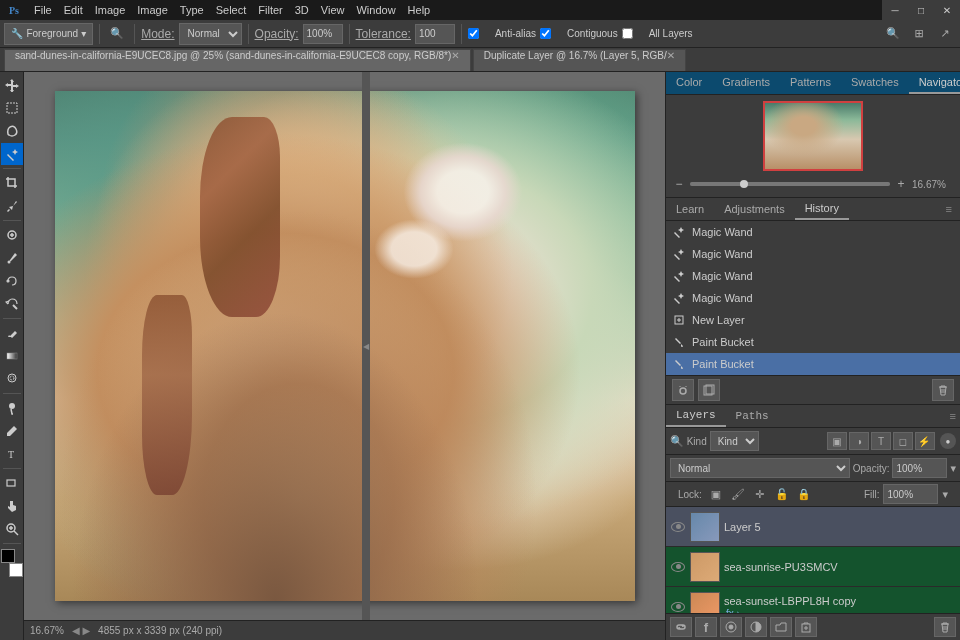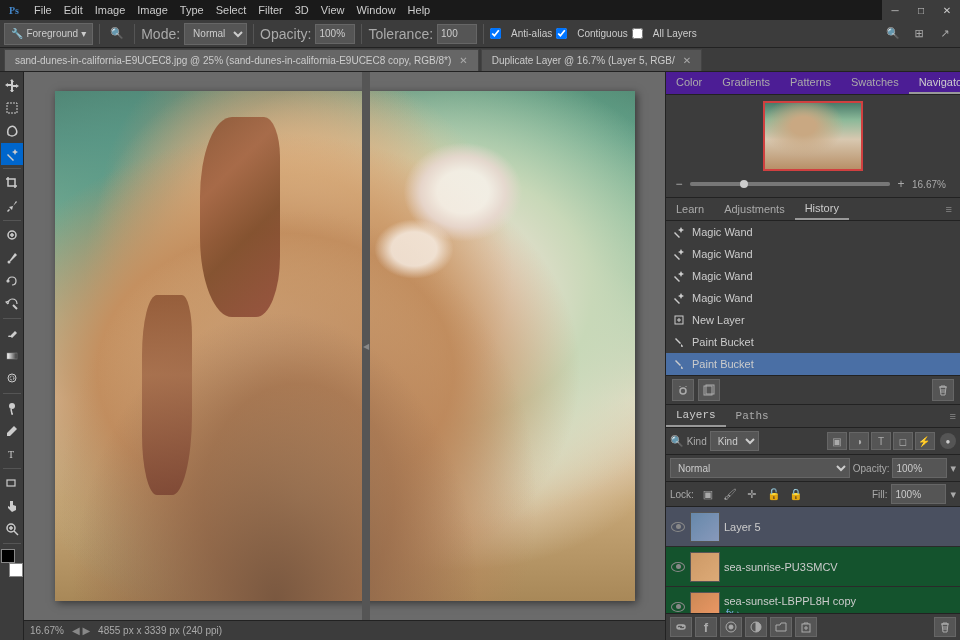--- a/index.html
+++ b/index.html
@@ -8,29 +8,29 @@
     
     #menu-bar { height: 20px; background: #1a1a1a; display: flex; align-items: center; padding: 0 4px; gap: 0; }
     .menu-logo { width: 20px; height: 20px; background: #1a1a1a; display: flex; align-items: center; justify-content: center; margin-right: 4px; }
     .menu-logo svg { width: 14px; height: 14px; }
     .menu-item { padding: 2px 6px; color: #ccc; font-size: 11px; cursor: pointer; }
 
     
     #options-bar { height: 28px; background: #3c3c3c; border-bottom: 1px solid #222; display: flex; align-items: center; padding: 0 4px; gap: 4px; }
     .opt-btn { height: 22px; padding: 0 6px; background: #555; border: 1px solid #666; color: #ccc; font-size: 10px; cursor: pointer; display: flex; align-items: center; gap: 3px; }
     .opt-select { height: 22px; padding: 0 4px; background: #555; border: 1px solid #666; color: #ccc; font-size: 10px; }
-    .opt-label { font-size: 14px; color: #aaa; }
+    .opt-label { font-size: 12px; color: #aaa; text-decoration: underline; }
     .opt-input { width: 40px; height: 20px; background: #555; border: 1px solid #666; color: #ccc; font-size: 10px; padding: 0 3px; }
-    .opt-check { display: flex; align-items: center; gap: 10px; font-size: 10px; color: #ccc; }
+    .opt-check { display: flex; align-items: center; gap: 16px; font-size: 10px; color: #ccc; }
     .opt-check input { width: 11px; height: 11px; }
     .opt-divider { width: 1px; height: 20px; background: #555; margin: 0 2px; }
 
     
     #tab-bar { height: 24px; background: #3c3c3c; border-bottom: 1px solid #222; display: flex; align-items: flex-end; padding-left: 4px; }
-    .tab { height: 22px; padding: 0 10px; background: #555; border: 1px solid #444; border-bottom: none; color: #ccc; font-size: 10px; display: flex; align-items: center; gap: 8px; cursor: pointer; }
+    .tab { height: 22px; padding: 0 10px; background: #555; border: 1px solid #444; border-bottom: none; color: #ccc; font-size: 10px; display: flex; align-items: flex-start; gap: 0; cursor: pointer; }
     .tab.active { background: #666; }
     .tab-close { color: #aaa; font-size: 10px; cursor: pointer; }
 
     
     #main { display: flex; height: calc(640px - 20px - 28px - 24px); }
 
     
     #left-toolbar { width: 24px; background: #3c3c3c; border-right: 1px solid #222; display: flex; flex-direction: column; align-items: center; padding: 2px 0; gap: 1px; }
     .tool-btn { width: 22px; height: 22px; display: flex; align-items: center; justify-content: center; cursor: pointer; color: #ccc; font-size: 12px; border: 1px solid transparent; }
     .tool-btn.active { background: #0066cc; }
@@ -44,21 +44,21 @@
     #canvas-scroll { flex: 1; display: flex; align-items: center; justify-content: center; overflow: auto; background: #6b6b6b; padding: 10px; }
     #canvas-frame { width: 580px; height: 510px; position: relative; background: #888; box-shadow: 2px 2px 8px rgba(0,0,0,0.5); overflow: hidden; }
     #canvas-status { height: 20px; background: #3c3c3c; border-top: 1px solid #222; display: flex; align-items: center; padding: 0 6px; font-size: 10px; color: #aaa; gap: 8px; }
     .status-arrow { color: #888; }
 
     
     #right-panel { width: 295px; background: #3c3c3c; display: flex; flex-direction: column; border-left: 1px solid #222; }
 
     
     #navigator-section { background: #3c3c3c; border-bottom: 1px solid #222; }
-    .panel-tabs { display: flex; background: #4c1d95; border-bottom: 1px solid #222; align-items: flex-start; }
+    .panel-tabs { display: flex; background: #0c4a6e; border-bottom: 1px solid #222; align-items: flex-start; }
     .panel-tab { padding: 4px 10px; font-size: 11px; cursor: pointer; color: #aaa; border-bottom: 2px solid transparent; }
     .panel-tab.active { color: #ccc; border-bottom: 2px solid #999; }
 
     #navigator-content { padding: 6px; display: flex; flex-direction: column; align-items: center; }
     #nav-preview { width: 100px; height: 70px; background: #888; border: 2px solid #d04040; margin-bottom: 6px; overflow: hidden; }
     .nav-preview-img { width: 100%; height: 100%; background: 
       radial-gradient(ellipse at 40% 35%, #c9a882 20%, transparent 60%),
       linear-gradient(180deg, #4a7a6a 0%, #a0c0a8 30%, #d8c8b0 55%, #b89068 100%); }
     .nav-zoom-bar { display: flex; align-items: center; width: 100%; gap: 4px; }
     .nav-zoom-pct { font-size: 10px; color: #aaa; width: 42px; }
@@ -91,21 +91,21 @@
     .filter-label { font-size: 10px; color: #aaa; }
     .filter-select { height: 20px; background: #555; border: 1px solid #666; color: #ccc; font-size: 10px; padding: 0 3px; }
     .filter-icons { display: flex; gap: 2px; margin-left: auto; }
     .filter-icon-btn { width: 20px; height: 18px; background: #555; border: 1px solid #666; cursor: pointer; display: flex; align-items: center; justify-content: center; color: #aaa; font-size: 10px; }
 
     .layers-blend { display: flex; align-items: center; padding: 3px 4px; gap: 3px; border-bottom: 1px solid #222; }
     .blend-select { height: 20px; background: #555; border: 1px solid #666; color: #ccc; font-size: 10px; padding: 0 3px; flex: 1; }
     .opacity-label { font-size: 10px; color: #aaa; }
     .opacity-input { width: 55px; height: 20px; background: #555; border: 1px solid #666; color: #ccc; font-size: 10px; padding: 0 3px; }
 
-    .layers-lock { display: flex; align-items: center; padding: 2px 4px; gap: 4px; border-bottom: 1px solid #222; }
+    .layers-lock { display: flex; align-items: center; padding: 2px 12px; gap: 4px; border-bottom: 1px solid #222; }
     .lock-label { font-size: 10px; color: #aaa; }
     .lock-btns { display: flex; gap: 2px; }
     .lock-btn { width: 20px; height: 18px; background: transparent; border: none; cursor: pointer; color: #aaa; font-size: 11px; display: flex; align-items: center; justify-content: center; }
     .fill-label { font-size: 10px; color: #aaa; margin-left: auto; }
     .fill-input { width: 55px; height: 20px; background: #555; border: 1px solid #666; color: #ccc; font-size: 10px; padding: 0 3px; }
 
     #layers-list { flex: 1; overflow-y: auto; background: #14532d; }
     .layer-item { display: flex; align-items: center; height: 40px; padding: 0 4px; gap: 4px; border-bottom: 1px solid #2a2a2a; cursor: pointer; }
     .layer-item.selected { background: #4a5060; }
     .layer-vis { width: 16px; height: 16px; display: flex; align-items: center; justify-content: center; cursor: pointer; }

